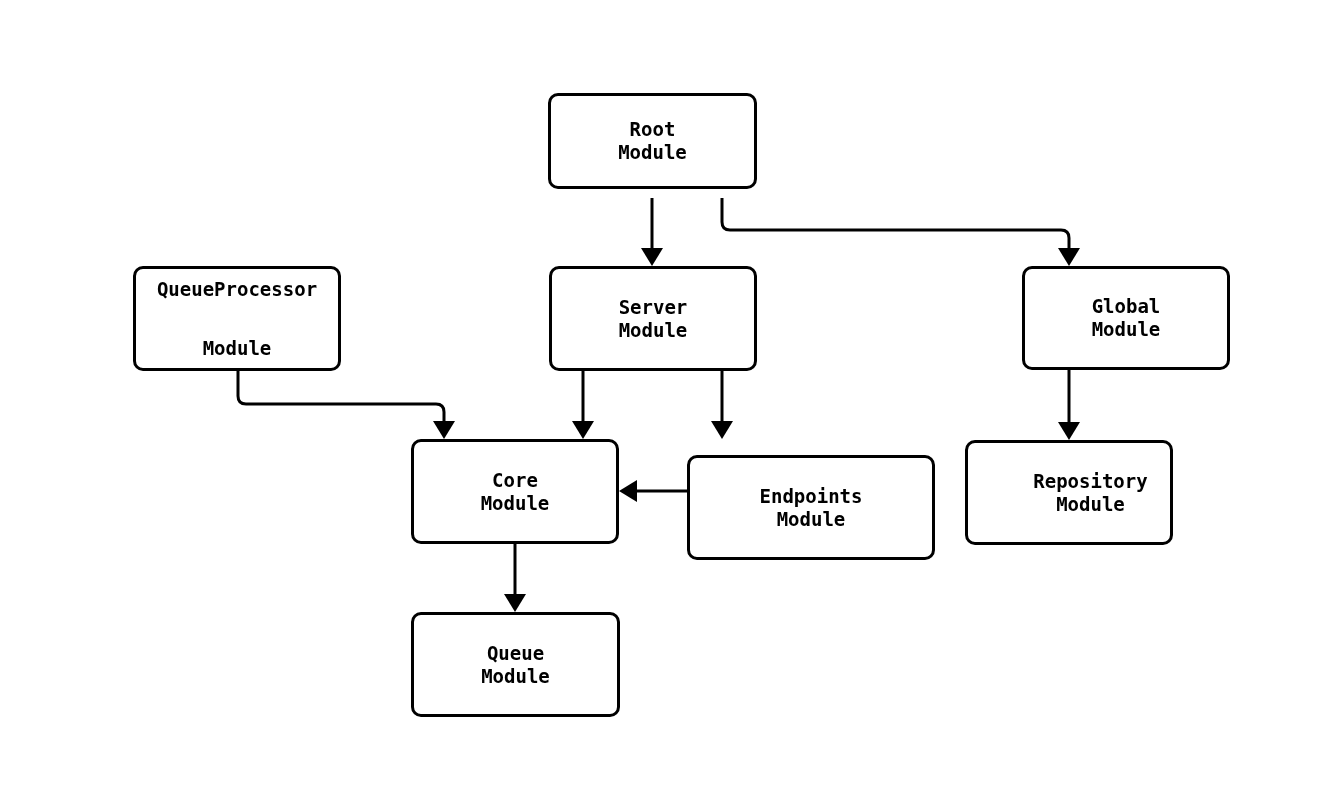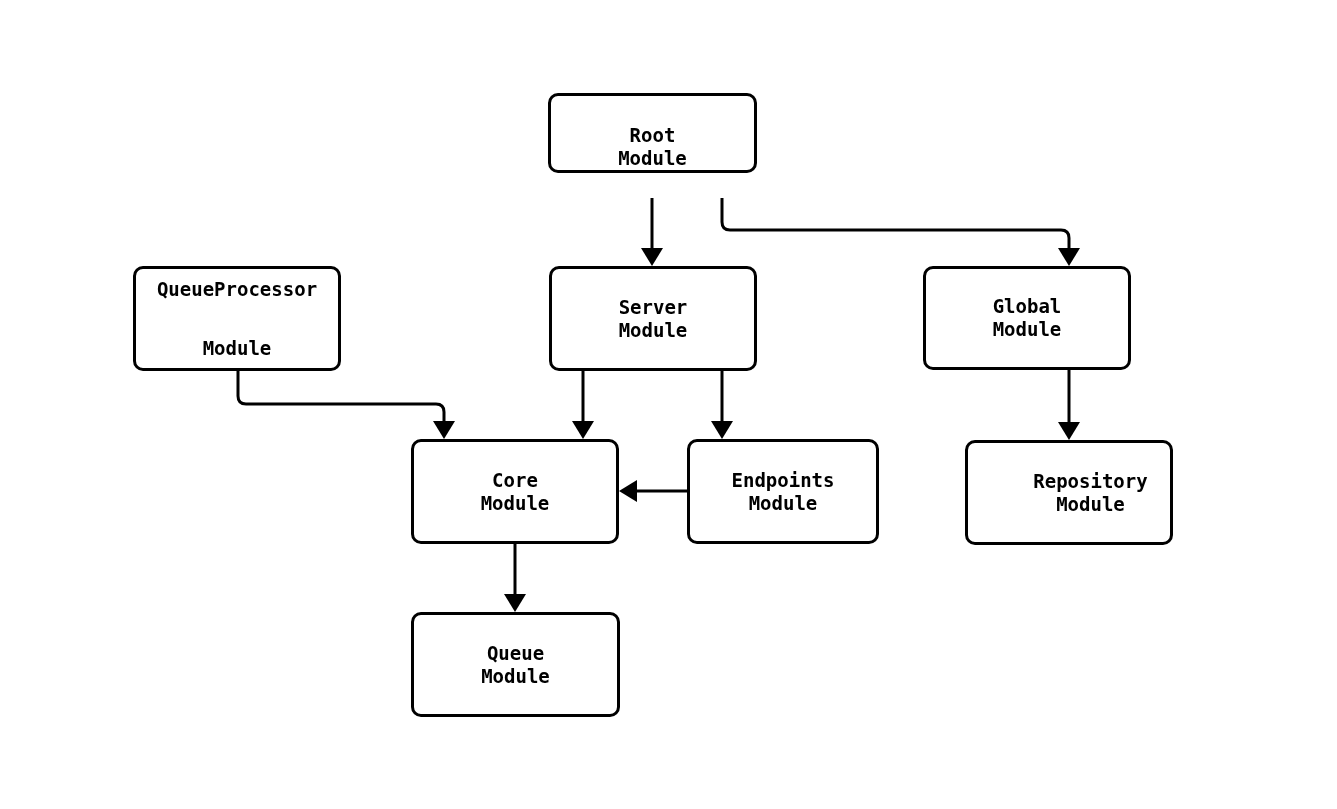--- a/index.html
+++ b/index.html
@@ -68,41 +68,41 @@
       <path class="edge" d="M 722 371 L 722 427"></path>
       <polygon class="arrowhead" points="722,439 711,421 733,421"></polygon>
       <path class="edge" d="M 687 491 L 631 491"></path>
       <polygon class="arrowhead" points="619,491 637,480 637,502"></polygon>
       <path class="edge" d="M 1069 370 L 1069 428"></path>
       <polygon class="arrowhead" points="1069,440 1058,422 1080,422"></polygon>
       <path class="edge" d="M 515 544 L 515 600"></path>
       <polygon class="arrowhead" points="515,612 504,594 526,594"></polygon>
     </svg>
 
-<div class="node" style="left: 548px; top: 93px; width: 209px; height: 80px; justify-content: flex-end;">
+<div class="node" style="left: 548px; top: 93px; width: 209px; height: 96px;">
       <span class="label-line">Root</span>
       <span class="label-line">Module</span>
     </div>
     <div class="node" style="left: 133px; top: 266px; width: 208px; height: 105px; gap: 36px;">
       <span class="label-line">QueueProcessor</span>
       <span class="label-line">Module</span>
     </div>
     <div class="node" style="left: 549px; top: 266px; width: 208px; height: 105px;">
       <span class="label-line">Server</span>
       <span class="label-line">Module</span>
     </div>
-    <div class="node" style="left: 923px; top: 266px; width: 208px; height: 104px;">
+    <div class="node" style="left: 1022px; top: 266px; width: 208px; height: 104px;">
       <span class="label-line">Global</span>
       <span class="label-line">Module</span>
     </div>
     <div class="node" style="left: 411px; top: 439px; width: 208px; height: 105px;">
       <span class="label-line">Core</span>
       <span class="label-line">Module</span>
     </div>
-    <div class="node" style="left: 687px; top: 439px; width: 192px; height: 105px; text-align: right;">
+    <div class="node" style="left: 687px; top: 455px; width: 248px; height: 105px; text-align: right;">
       <span class="label-line">Endpoints</span>
       <span class="label-line">Module</span>
     </div>
     <div class="node" style="left: 965px; top: 440px; width: 208px; height: 105px; padding-left: 43px;">
       <span class="label-line">Repository</span>
       <span class="label-line">Module</span>
     </div>
     <div class="node" style="left: 411px; top: 612px; width: 209px; height: 105px;">
       <span class="label-line">Queue</span>
       <span class="label-line">Module</span>

